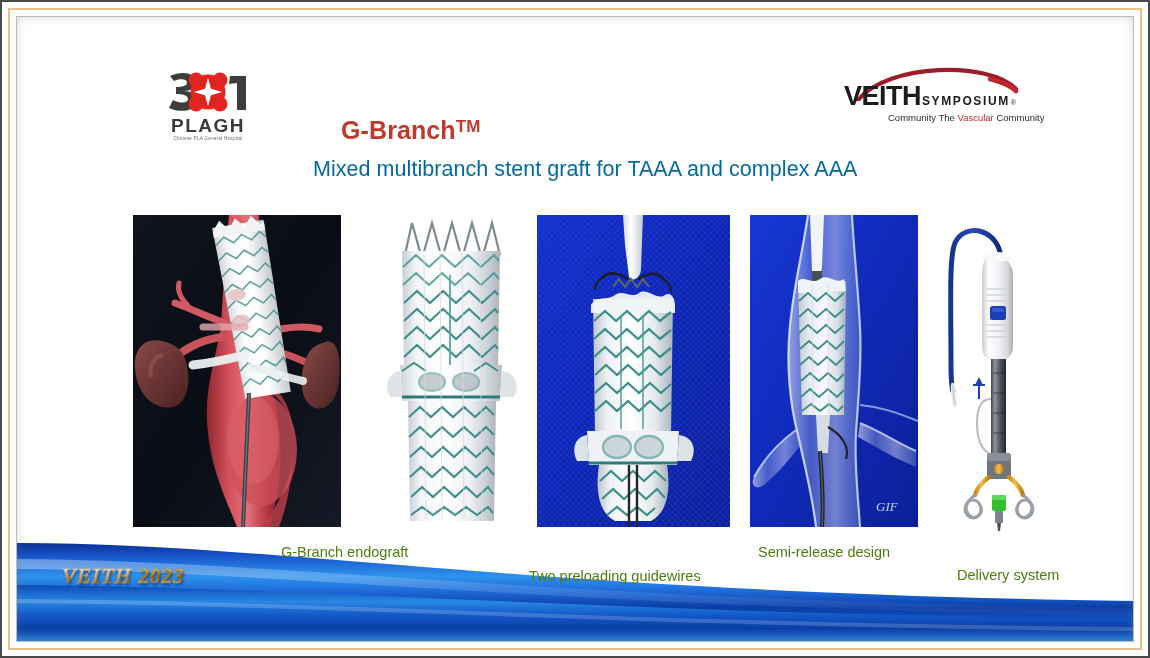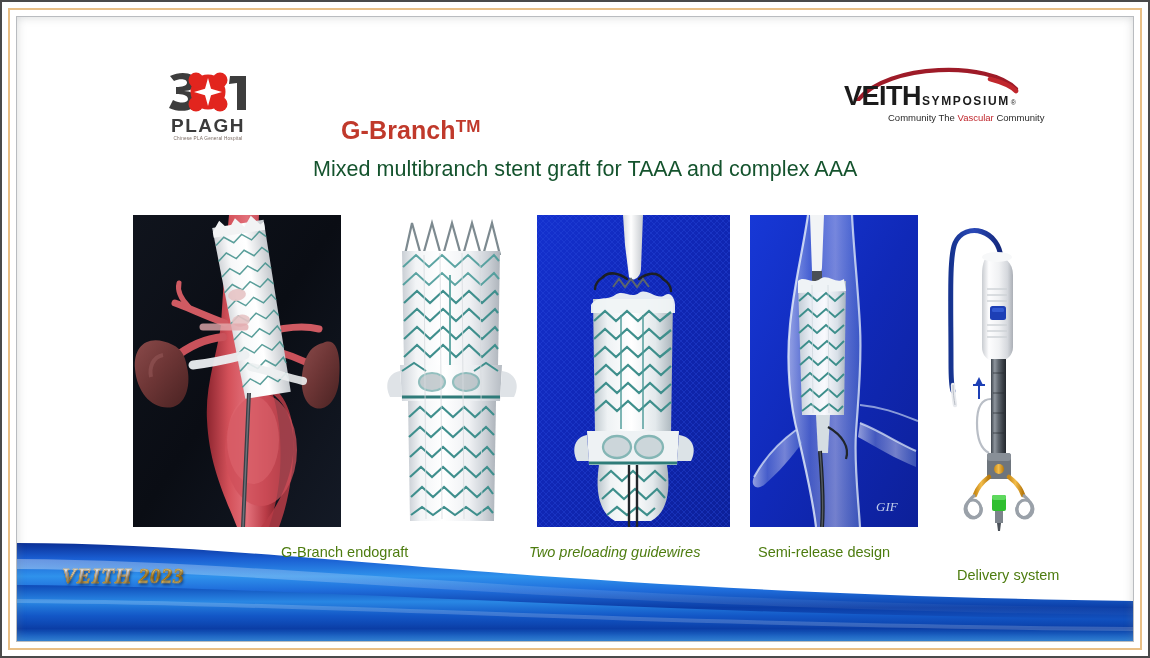--- a/index.html
+++ b/index.html
@@ -199,21 +199,21 @@
     margin-left: 28px;
   }
   .title-main .tm { font-size: 17px; vertical-align: top; position: relative; top: 1px; }
   .title-sub {
     position: absolute;
     left: 296px;
     top: 140px;
     font-family: "Liberation Sans", sans-serif;
     font-weight: normal;
     font-size: 21.5px;
-    color: #14532d;
+    color: #0369a1;
     letter-spacing: 0.05px;
     z-index: 16;
     white-space: nowrap;
   }
 
   
   .figures { position:absolute; left:0; top:0; width:1116px; height:624px; z-index:12; }
   .fig { position: absolute; overflow: hidden; }
   .fig canvas, .fig svg { display:block; }
 
@@ -694,21 +694,21 @@
           <rect x="57" y="282" width="14" height="5" rx="2" fill="#5ed95e"></rect>
 
           <rect x="60" y="298" width="8" height="12" fill="#7d848c"></rect>
           <path d="M62,310 L66,310 L65,318 L63,318 Z" fill="#4a5058"></path>
         </svg>
       </div>
 
     </div>
 
     <div class="caption" style="left:264px; top:527px;">G-Branch endograft</div>
-    <div class="caption" style="left:512px; top:527px;font-style:italic;">Two preloading guidewires</div>
+    <div class="caption" style="left:512px; top:551px;">Two preloading guidewires</div>
     <div class="caption" style="left:741px; top:527px;">Semi-release design</div>
     <div class="caption" style="left:916px; top:550px;margin-left:24px;">Delivery system</div>
 
   </div>
 
   <div class="gray-frame"></div>
   <div class="gold-frame"></div>
   <div class="outer-edge"></div>
 </div>
 

